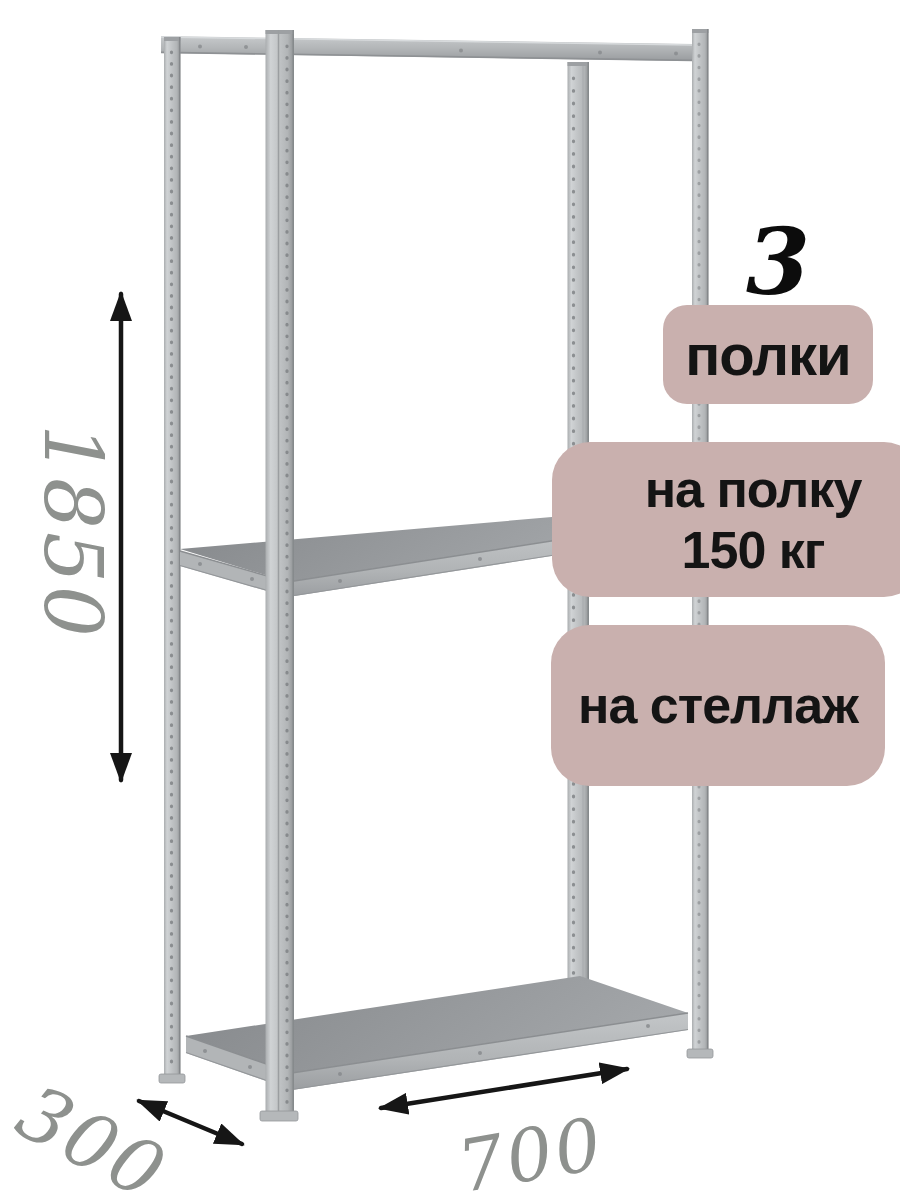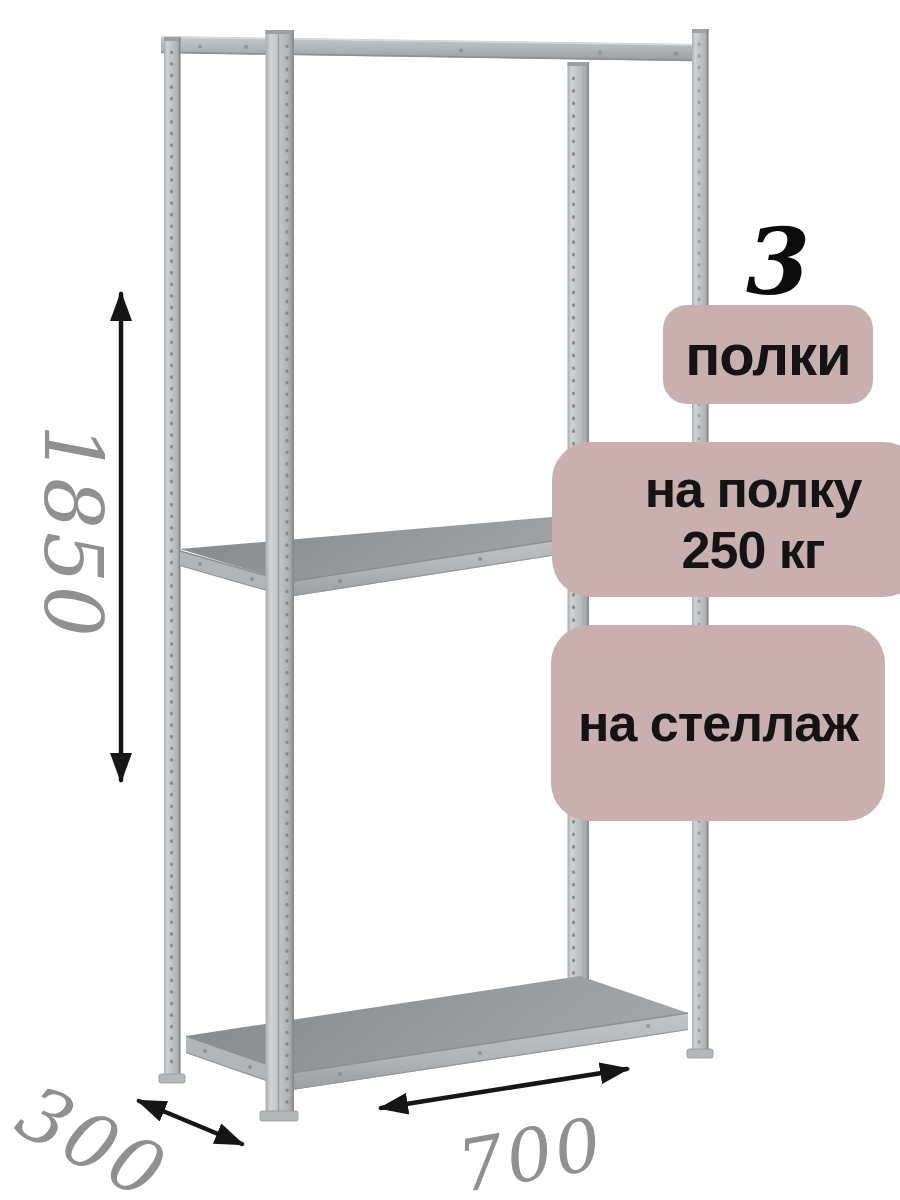--- a/index.html
+++ b/index.html
@@ -10,21 +10,21 @@
   .stage > svg { position:absolute; left:0; top:0; }
 
   
   .badge {
     position:absolute; background:#c9b0ae; color:#141414;
     display:flex; flex-direction:column; align-items:center; justify-content:center;
     text-align:right; font-weight:bold; letter-spacing:-1px;
   }
   #badge-shelves   { left:663px; top:305px; width:210px; height:99px;  border-radius:24px; font-size:58px; }
   #badge-shelf-load{ left:552px; top:442px; width:338px; height:155px; border-radius:38px; font-size:52px; line-height:1.17;padding-left:32px; }
-  #badge-rack-load { left:551px; top:625px; width:334px; height:196px; border-radius:38px; font-size:52px; line-height:1.17; }
+  #badge-rack-load { left:551px; top:625px; width:334px; height:161px; border-radius:38px; font-size:52px; line-height:1.17; }
 
   
   .count-number {
     position:absolute; left:734px; top:216px; width:88px; text-align:center;
     font-family:"DejaVu Serif","Liberation Serif",serif;
     font-style:italic; font-weight:bold; font-size:92px; line-height:1; color:#0c0c0c;
   }
 
   
   .dim {
@@ -160,20 +160,20 @@
   <div class="dim" id="dim-width">700</div>
 
   <div class="count-number">3</div>
 
   <div class="badge" id="badge-shelves">
     <span>полки</span>
   </div>
 
   <div class="badge" id="badge-shelf-load">
     <span>на полку</span>
-    <span>250 кг</span>
+    <span>150 кг</span>
   </div>
 
   <div class="badge" id="badge-rack-load">
     <span>на стеллаж</span>
   </div>
 
 </div>
 
 </body></html>

